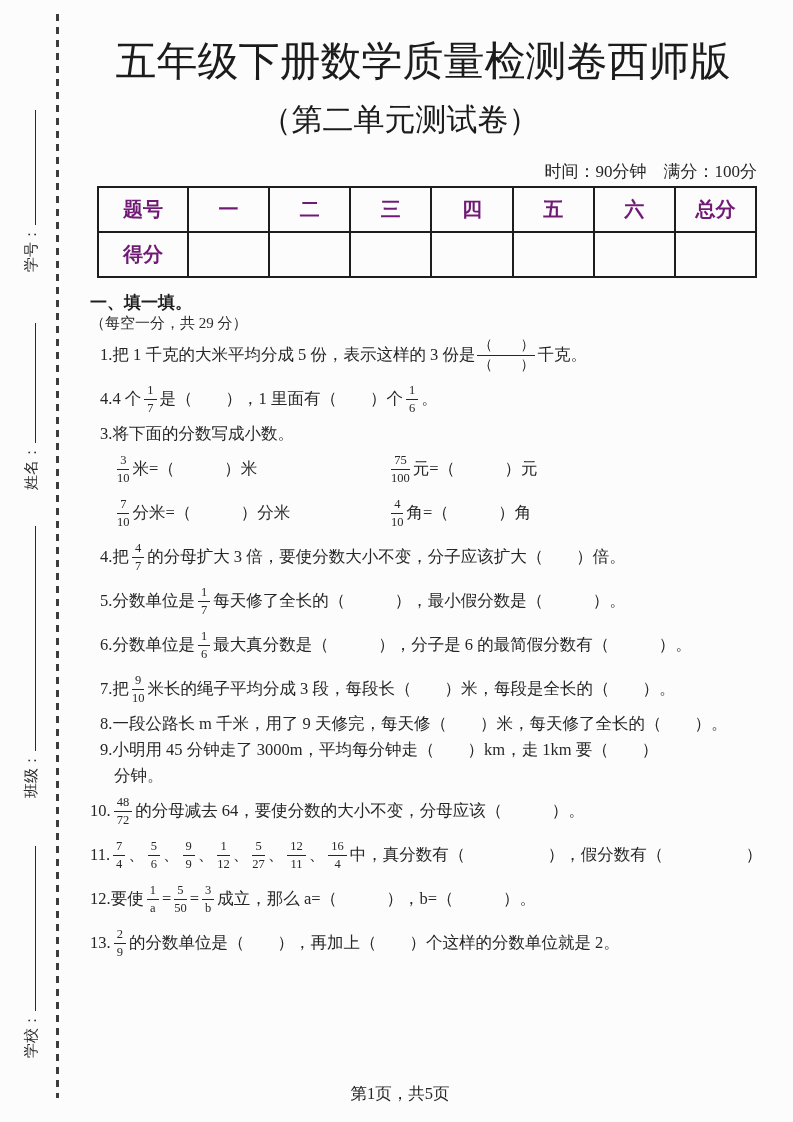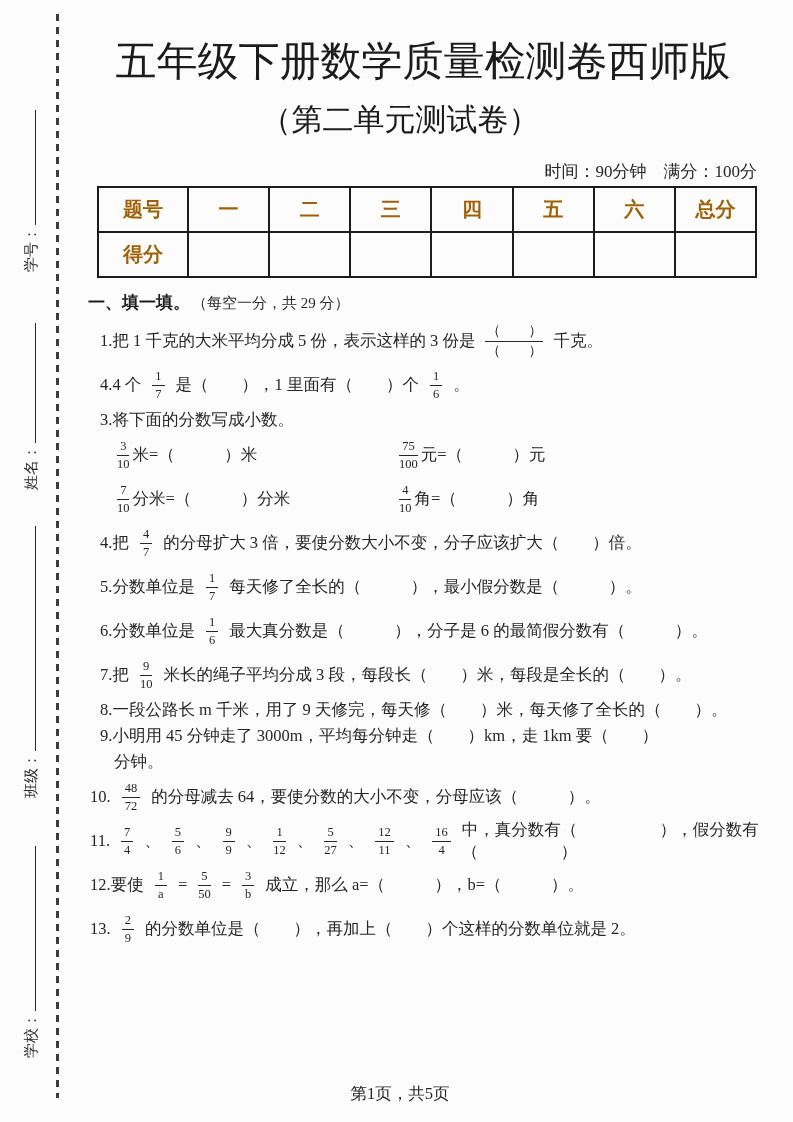--- a/index.html
+++ b/index.html
@@ -16,30 +16,30 @@
   
   .title{position:absolute;left:88px;top:34px;width:670px;text-align:center;font-size:41px;
     font-weight:400;letter-spacing:0;color:#1c1c1c;white-space:nowrap;}
   .subtitle{position:absolute;left:55px;top:99px;width:690px;text-align:center;font-size:31px;color:#1c1c1c;}
   .meta{position:absolute;left:88px;top:160px;width:669px;text-align:right;font-size:17px;color:#262626;}
 
   
   .score-table{position:absolute;left:97px;top:186px;width:660px;border-collapse:collapse;table-layout:fixed;
     font-family:"Liberation Sans","DejaVu Sans",sans-serif;}
   .score-table td{border:2px solid #1d1d1d;height:43px;text-align:center;vertical-align:middle;
-    font-size:20px;font-weight:bold;color:#a16207;padding:0;}
+    font-size:20px;font-weight:bold;color:#701a75;padding:0;}
   .score-table td:first-child{width:88px;}
 
   
   .content{position:absolute;left:88px;top:291px;width:676px;}
-  .sec-head{display:flex;align-items:baseline;min-height:28px;}
+  .sec-head{display:flex;align-items:baseline;min-height:28px;flex-direction:column;}
   .sec-bold{font-family:"Liberation Sans","DejaVu Sans",sans-serif;font-weight:bold;font-size:17px;color:#1e1e1e;}
   .sec-note{font-size:15px;color:#2c2c2c;margin-left:2px;}
   .q-line{display:flex;align-items:center;min-height:26px;font-size:16.5px;color:#262626;
-    margin-left:12px;white-space:nowrap;gap:8px;}
+    margin-left:12px;white-space:nowrap;}
   .q-line.frac{min-height:44px;}
   .q-line.wide{margin-left:2px;}
   .q-line.cont{margin-left:26px;}
   .q-line.two{margin-left:26px;}
   .col-l{display:inline-flex;align-items:center;width:274px;}
   .col-r{display:inline-flex;align-items:center;}
   .qtext{white-space:pre-wrap;}
 
   
   .frac-box{display:inline-flex;flex-direction:column;align-items:center;margin:0 3px;line-height:1.15;

